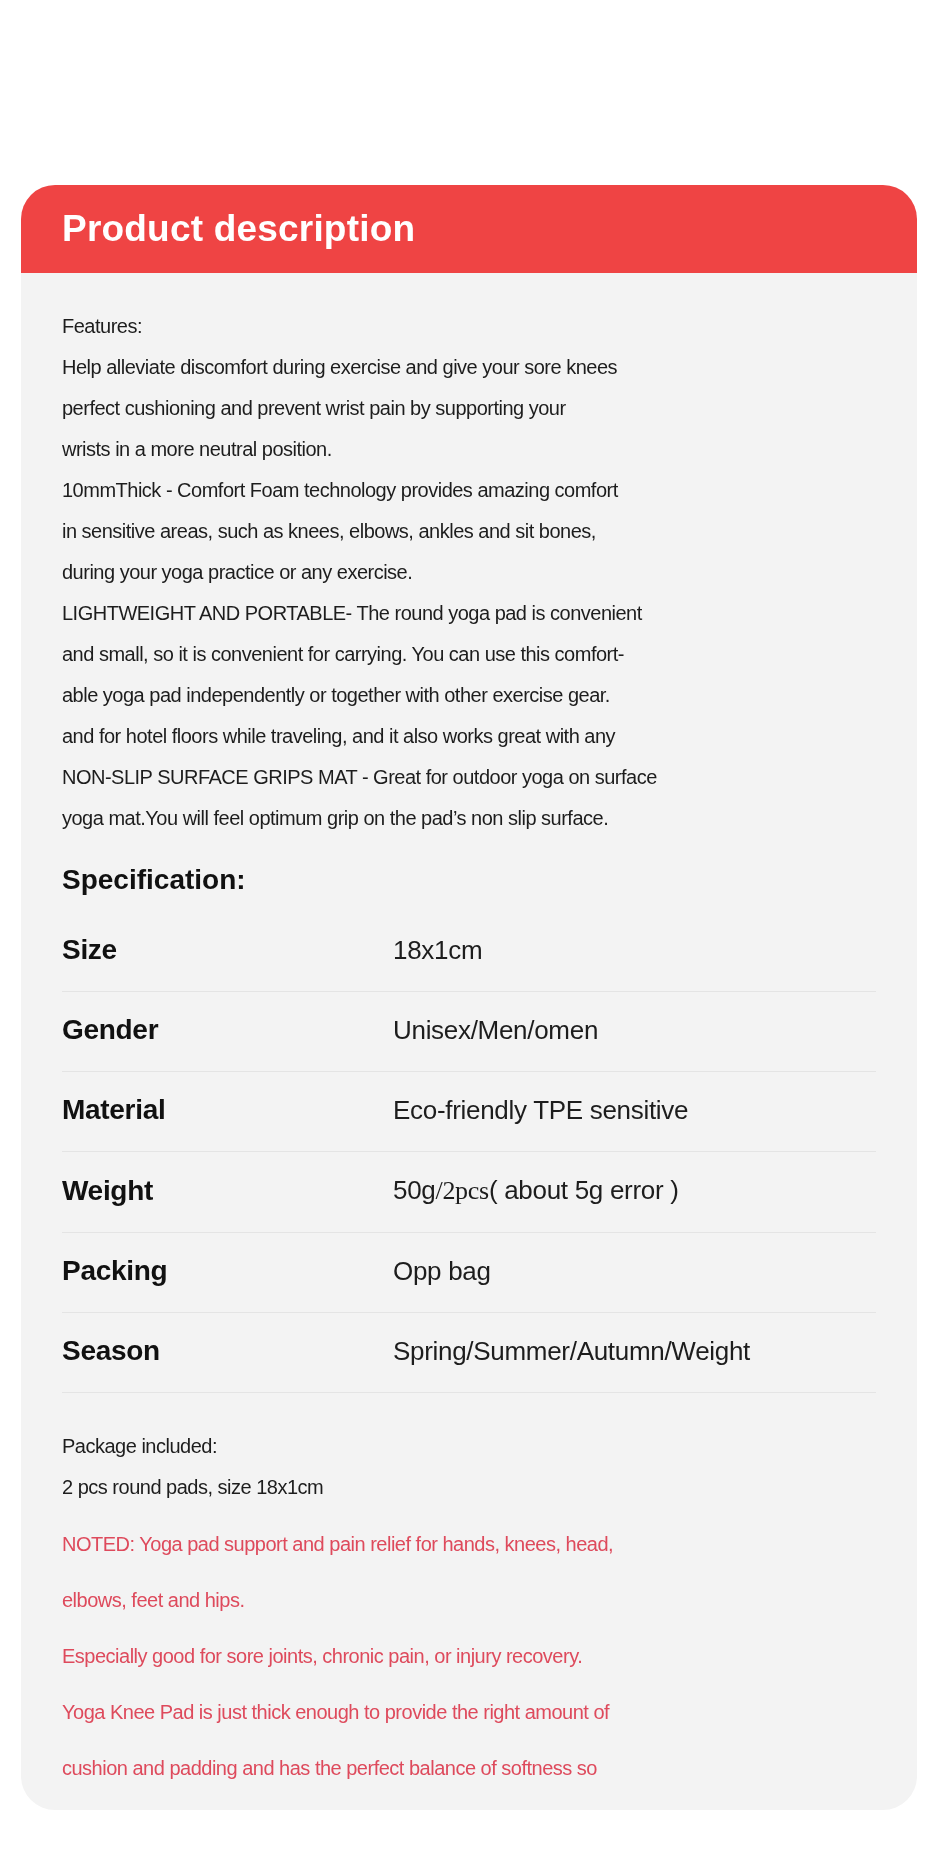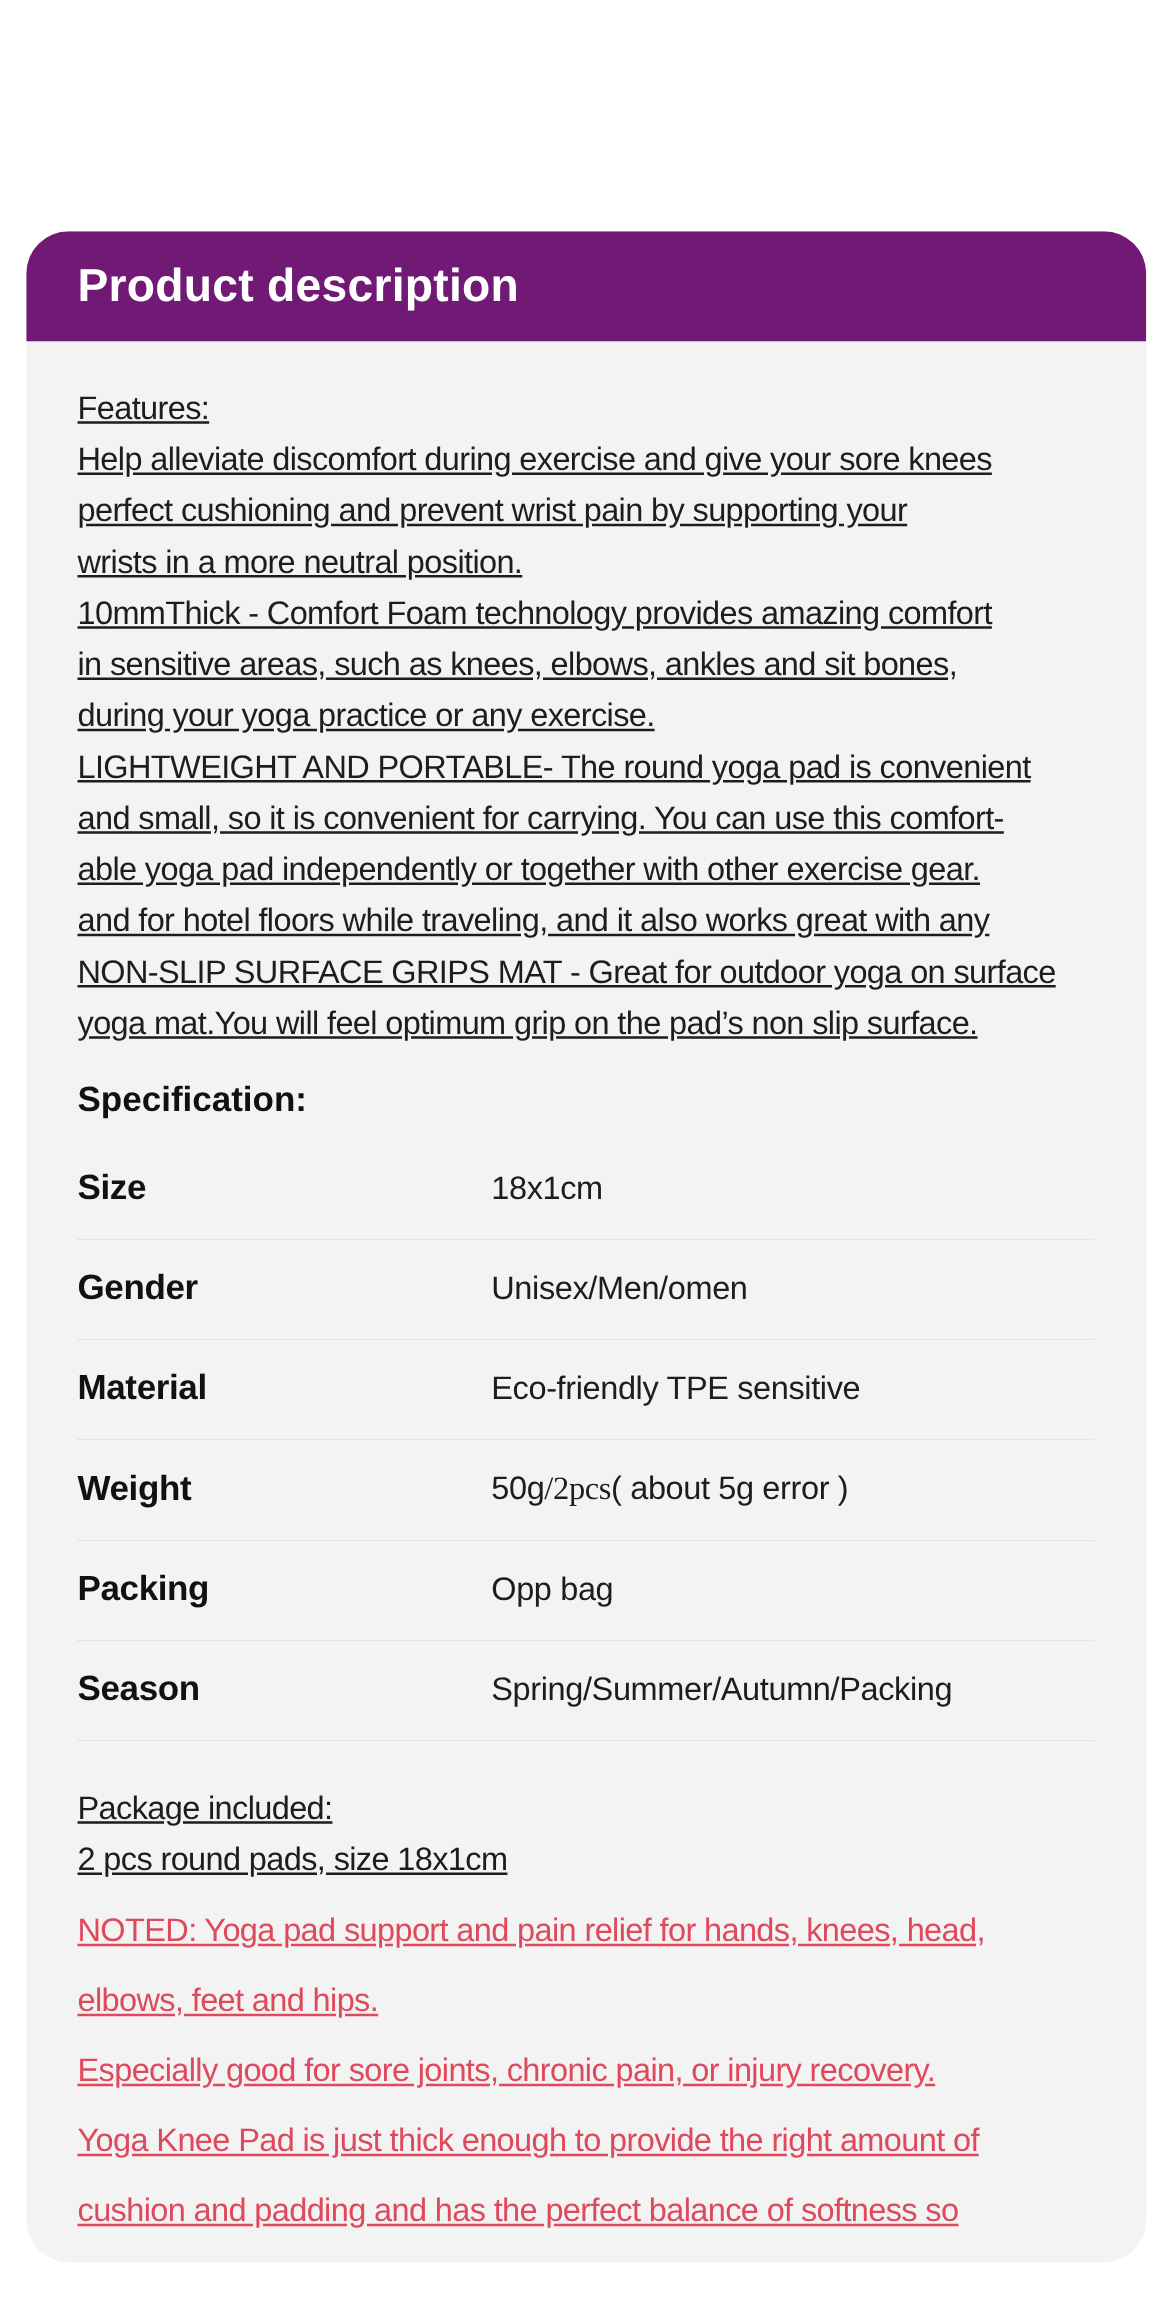--- a/index.html
+++ b/index.html
@@ -33,25 +33,24 @@
     font-size: 37px;
     font-weight: bold;
     margin: 0;
     letter-spacing: 0.2px;
   }
   .card-body {
     padding: 33px 41px 0 41px;
     color: #1d1d1d;
   }
   .para .line {
-    font-size: 26px;
+    font-size: 20px;
     line-height: 41px;
     letter-spacing: -0.5px;
     white-space: nowrap;
-    text-decoration: underline;
   }
   .para.spaced { }
   .spec-heading {
     font-size: 28px;
     font-weight: bold;
     color: #111111;
     margin: 24px 0 0 0;
     line-height: 33px;
   }
   .spec-table { margin-top: 16px; }
@@ -77,21 +76,21 @@
   }
   .spec-value .serif { font-family: "Liberation Serif", serif; margin-top: 16px; }
   .para.pkg { margin-top: 33px; }
   .para.note { margin-top: 14px; }
   .para.note .line { line-height: 40px; margin-top: 16px; }
 </style>
 </head>
 <body>
 
 <div class="card" style="background: rgb(243, 243, 243);">
-  <div class="card-header" style="background: #701a75;">
+  <div class="card-header" style="background: #ef4444;">
     <h1 class="card-title">Product description</h1>
   </div>
   <div class="card-body">
 
     <div class="para">
         <div class="line">Features:</div>
         <div class="line">Help alleviate discomfort during exercise and give your sore knees</div>
         <div class="line">perfect cushioning and prevent wrist pain by supporting your</div>
         <div class="line">wrists in a more neutral position.</div>
       </div>
@@ -126,21 +125,21 @@
         <div class="spec-row">
           <span class="spec-label">Weight</span>
           <span class="spec-value"><span>50g</span><span class="serif">/2pcs</span><span>( about 5g error )</span></span>
         </div>
         <div class="spec-row">
           <span class="spec-label">Packing</span>
           <span class="spec-value"><span>Opp bag</span></span>
         </div>
         <div class="spec-row">
           <span class="spec-label">Season</span>
-          <span class="spec-value"><span>Spring/Summer/Autumn/Packing</span></span>
+          <span class="spec-value"><span>Spring/Summer/Autumn/Weight</span></span>
         </div>
       </div>
 
     <div class="para pkg">
         <div class="line">Package included:</div>
         <div class="line">2 pcs round pads, size 18x1cm</div>
       </div>
 
     <div class="para note" style="color: rgb(222, 74, 92);">
         <div class="line">NOTED: Yoga pad support and pain relief for hands, knees, head,</div>

